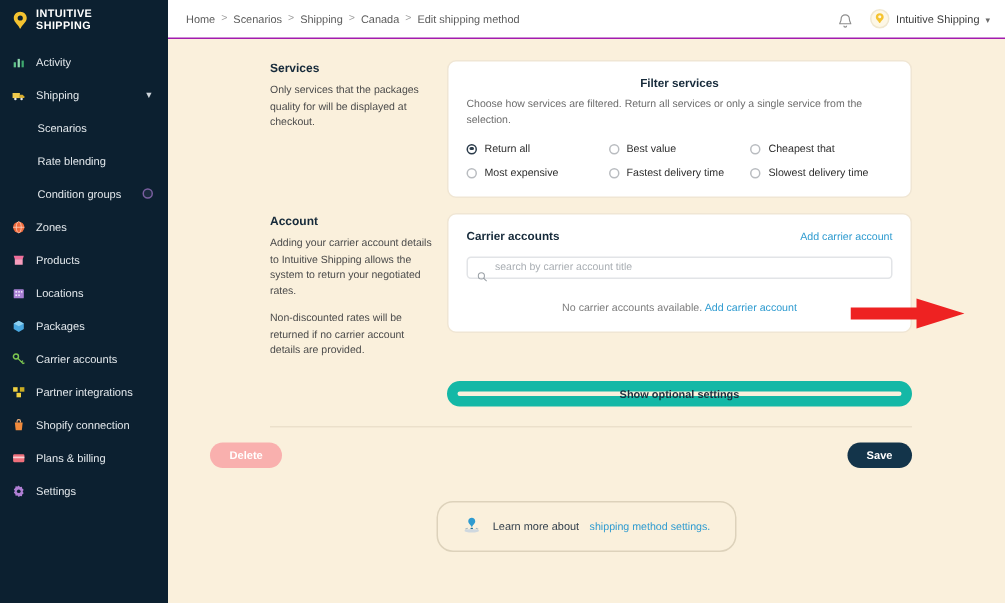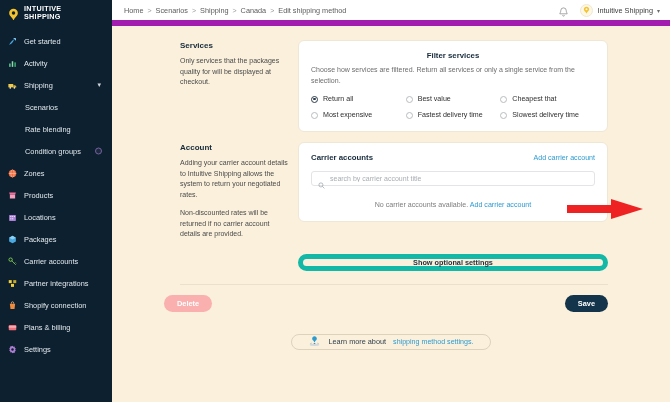--- a/index.html
+++ b/index.html
@@ -56,21 +56,21 @@
     display: flex; align-items: center; gap: 7px;
     height: 22px; padding-left: 8px; cursor: pointer;
   }
   .support-row .label { font-size: 7.4px; color: #e3e8ec; }
 
   
   .main { flex: 1; height: 402px; display: flex; flex-direction: column; background: #faf0dc; }
   .topbar {
     height: 26px; flex: 0 0 26px; background: #ffffff;
     display: flex; align-items: center; padding: 0 10px 0 12px;
-    border-bottom: 6px solid #a21caf;
+    border-bottom: 1px solid #a21caf;
   }
   .breadcrumb { display: flex; align-items: center; gap: 4px; font-size: 7.3px; color: #5c5c5c; }
   .bc-sep { color: #9a9a9a; font-size: 7px; }
   .bc-item { cursor: pointer; }
   .bc-item.current { cursor: default; }
   .topbar-right { margin-left: auto; display: flex; align-items: center; gap: 11px; }
   .bell { width: 11px; height: 12px; position: relative; cursor: pointer; }
   .user-chip { display: flex; align-items: center; gap: 4px; cursor: pointer; }
   .user-av {
     width: 13px; height: 13px; border-radius: 50%;
@@ -140,48 +140,48 @@
 
   .arrow-anno {
     position: absolute; left: 455px; top: 172px;
     width: 76px; height: 22px; pointer-events: none;
   }
 
   .optional-wrap { padding: 14px 62px 0 68px; display: flex; }
   .optional-spacer { width: 118px; flex: 0 0 118px; padding-right: 10px; }
   .optional-btn {
     flex: 1; height: 17px; border-radius: 9px;
-    border: 5px solid #14b8a6; background: transparent;
+    border: 7px solid #14b8a6; background: transparent;
     display: flex; align-items: center; justify-content: center;
     font-size: 7.3px; font-weight: bold; color: #1d2f3f;
     cursor: pointer; font-family: "Liberation Sans", sans-serif;
   }
 
   .divider { margin: 13px 62px 0 68px; border-top: 1px solid #ebe0cb; }
 
   .action-row {
     display: flex; align-items: flex-start;
-    padding: 10px 62px 0 52px;
+    padding: 10px 62px 0 28px;
   }
   .btn-delete {
     height: 17px; padding: 0 13px; border: 0; border-radius: 9px;
     background: #f9b0ae; color: #ffffff;
     font-size: 7.4px; font-weight: bold; cursor: pointer;
     font-family: "Liberation Sans", sans-serif;
   }
   .btn-save {
     margin-left: auto; height: 17px; padding: 0 13px;
     border: 0; border-radius: 9px; background: #13344a;
     color: #ffffff; font-size: 7.4px; font-weight: bold; cursor: pointer;
     font-family: "Liberation Sans", sans-serif;
   }
 
   .learn-wrap { display: flex; justify-content: center; margin-top: 22px; }
   .learn-pill {
-    height: 16px; padding: 0 16px; border-radius: 11px;
+    height: 34px; padding: 0 16px; border-radius: 11px;
     border: 1px solid #ddd2bb; background: transparent;
     display: flex; align-items: center; gap: 7px;
     font-size: 7.3px; color: #33404c; cursor: pointer;
   }
   .learn-pill .link { margin-left: 0; }
 </style>
 </head>
 <body>
 
 <div class="sidebar">
@@ -192,29 +192,20 @@
         <path d="M12 1.5C7.6 1.5 4 5 4 9.3c0 3 1.7 5.2 3.6 7.2 1.5 1.6 2.9 3 3.6 5.2.2.6 1.3.6 1.5 0 .7-2.2 2.1-3.6 3.6-5.2C18.3 14.5 20 12.3 20 9.3 20 5 16.4 1.5 12 1.5z" fill="#f5c330"></path>
         <circle cx="12" cy="9.2" r="3.2" fill="#0c2030"></circle>
       </svg>
     </span>
     <span class="logo-text"><span>INTUITIVE</span>
 <span>SHIPPING</span></span>
   </div>
 
   <div class="nav">
 
-    <div class="nav-item">
-      <span class="nav-ico">
-        <svg viewBox="0 0 24 24" width="9" height="9">
-            <path d="M3 21c2-5 7-11 13-15-1 7-6 12-11 14z" fill="#4aa8e0"></path>
-            <path d="M14 3c4-1 7 0 7 0s1 3 0 7z" fill="#7cc6ef"></path>
-          </svg>
-      </span>
-      <span class="label">Get started</span>
-    </div>
 
     <div class="nav-item">
       <span class="nav-ico">
         <svg viewBox="0 0 24 24" width="9" height="9">
             <rect x="3" y="12" width="4" height="9" fill="#5fc48a"></rect>
             <rect x="10" y="6" width="4" height="15" fill="#8fd9ae"></rect>
             <rect x="17" y="9" width="4" height="12" fill="#3fa86e"></rect>
           </svg>
       </span>
       <span class="label">Activity</span>

